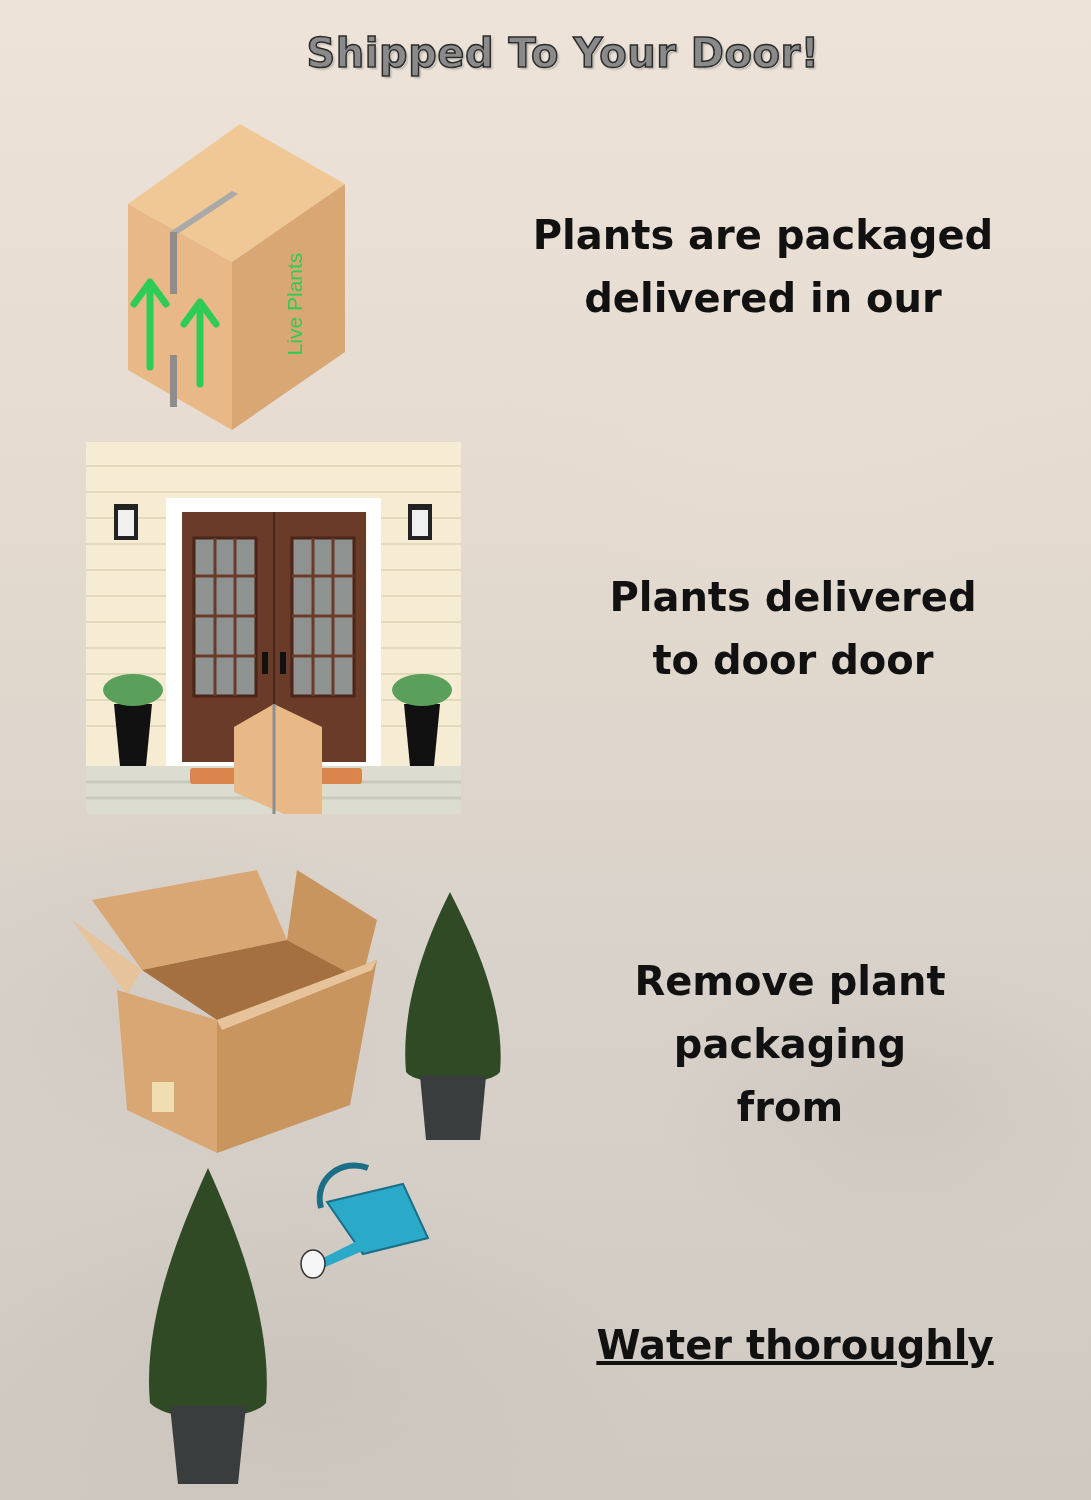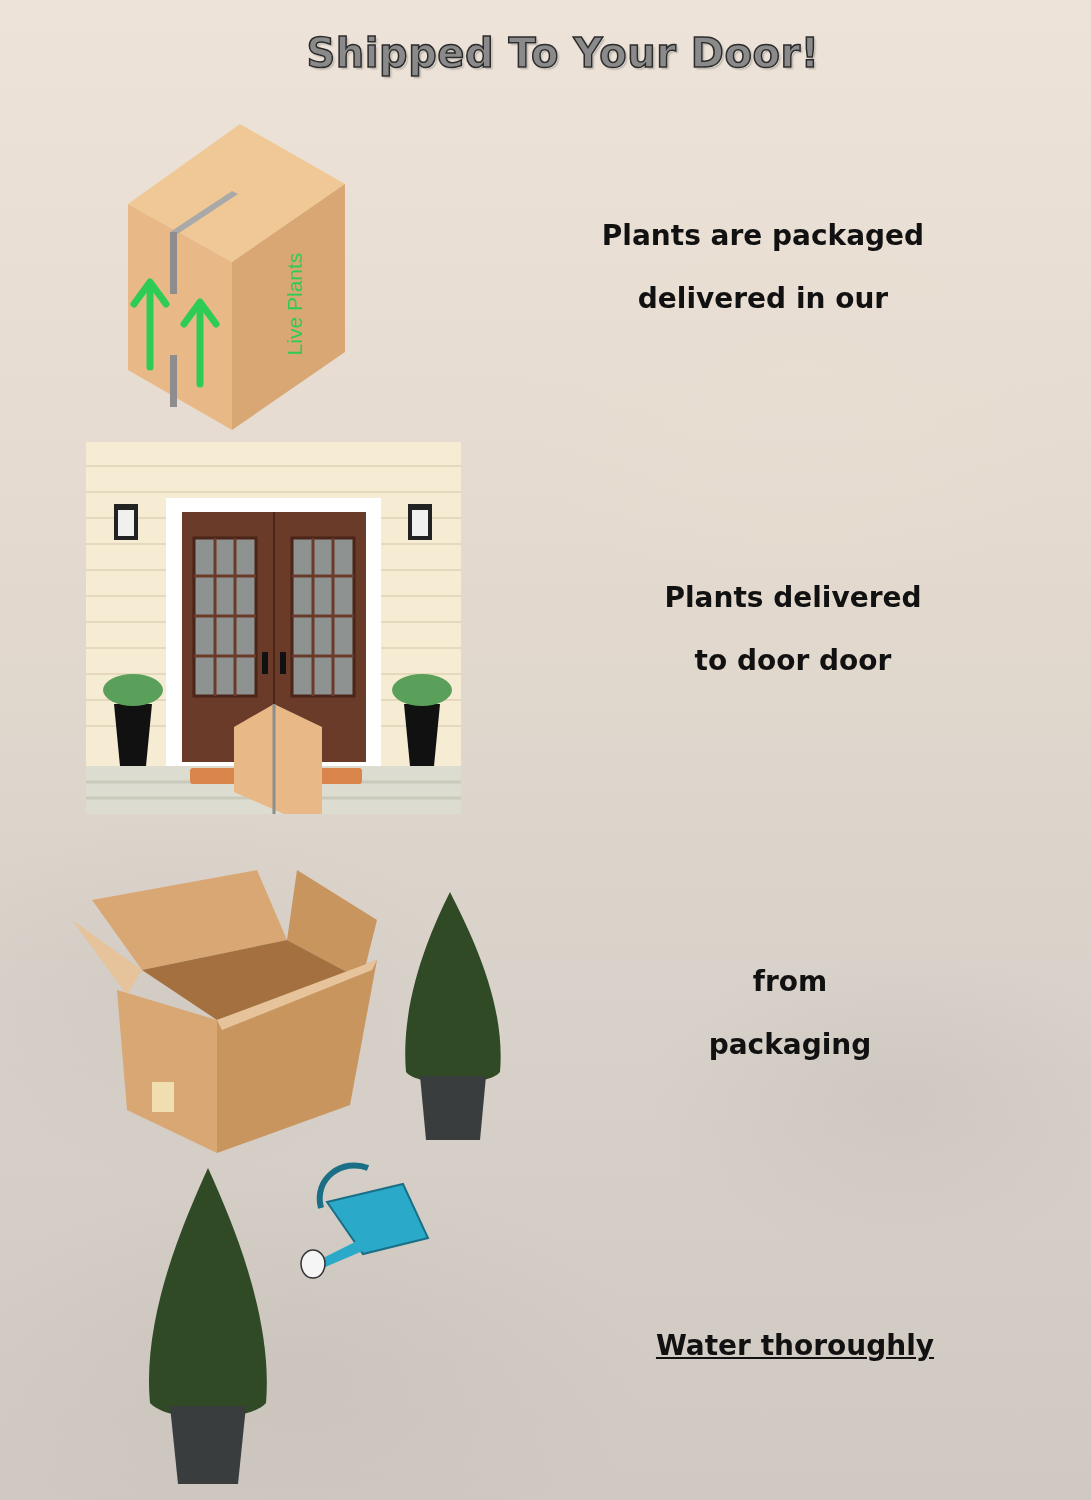--- a/index.html
+++ b/index.html
@@ -16,21 +16,21 @@
     .title {
       position: absolute; left: 0; top: 30px; width: 1126px; text-align: center;
       font-family: "DejaVu Sans", sans-serif; font-weight: bold; font-size: 40px;
       color: #8a8a8a; letter-spacing: 0.5px;
       -webkit-text-stroke: 1.5px #2b2b2b;
       text-shadow: 1px 1px 0 #f4f0ea, 2px 2px 2px rgba(0,0,0,0.25);
     }
     .caption {
       position: absolute; text-align: center;
       font-family: "DejaVu Sans", sans-serif; font-weight: bold;
-      font-size: 28px; line-height: 63px; color: #111;
+      font-size: 40px; line-height: 63px; color: #111;
     }
     .caption div { white-space: nowrap; }
     .illus { position: absolute; }
     svg { display: block; }
   </style>
 </head>
 <body>
 
 <div class="title">Shipped To Your Door!</div>
 
@@ -130,22 +130,23 @@
     <rect x="80" y="222" width="22" height="30" fill="#f1deb0"></rect>
   </svg>
 </div>
 <div class="illus" style="left:398px; top:892px;">
   <svg width="110" height="250" viewBox="0 0 110 250">
     <path d="M52,0 C72,40 108,110 102,180 C90,195 20,195 8,180 C2,110 32,40 52,0 Z" fill="#2f4a24"></path>
     <polygon points="22,184 88,184 82,248 28,248" fill="#3a3d3e"></polygon>
   </svg>
 </div>
 <div class="caption" style="left:620px; top:950px; width:340px;">
+  <div>Remove plant</div>
+  <div>packaging</div>
   <div>from</div>
-  <div>packaging</div>
 </div>
 
 <div class="illus" style="left:138px; top:1168px;">
   <svg width="140" height="318" viewBox="0 0 140 318">
     <path d="M70,0 C95,55 135,150 128,235 C110,255 30,255 12,235 C4,150 45,55 70,0 Z" fill="#2f4a24"></path>
     <polygon points="32,238 108,238 100,316 40,316" fill="#3a3d3e"></polygon>
   </svg>
 </div>
 <div class="illus" style="left:293px; top:1158px;">
   <svg width="140" height="130" viewBox="0 0 140 130">

